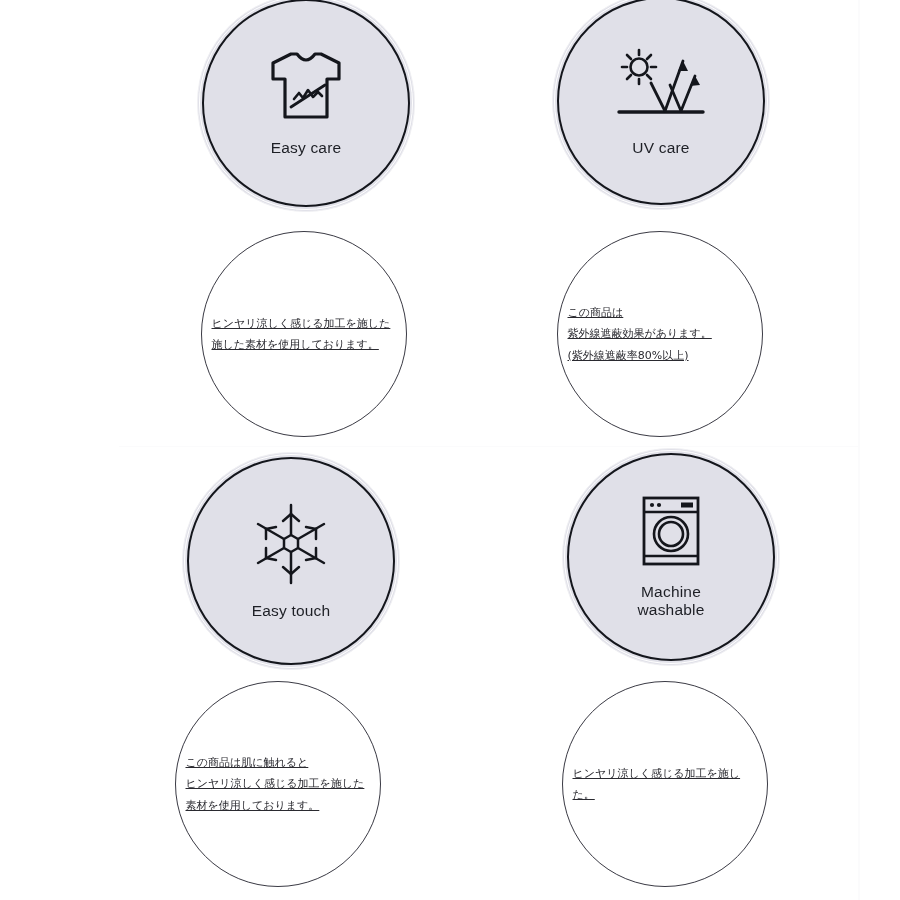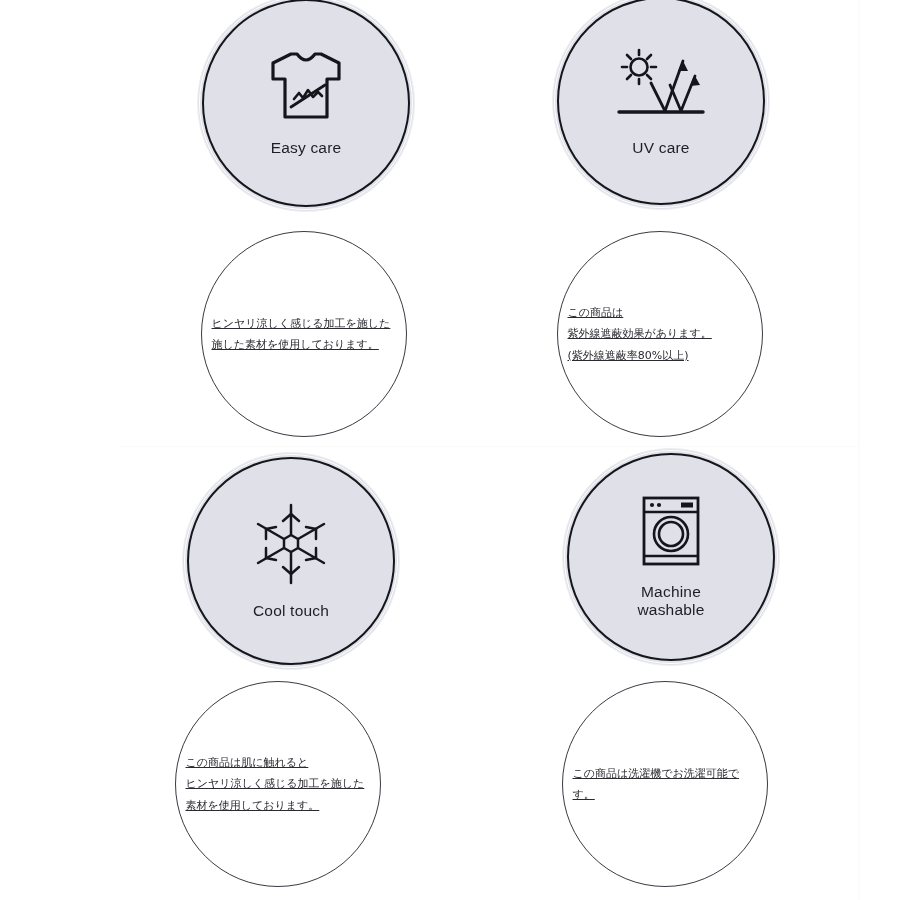--- a/index.html
+++ b/index.html
@@ -164,21 +164,21 @@
             <line x1="17" y1="27" x2="17" y2="37"></line>
             <line x1="17" y1="27" x2="27" y2="25"></line>
             <line x1="67" y1="56" x2="67" y2="46"></line>
             <line x1="67" y1="56" x2="57" y2="58"></line>
             <line x1="67" y1="27" x2="67" y2="37"></line>
             <line x1="67" y1="27" x2="57" y2="25"></line>
             <line x1="17" y1="56" x2="17" y2="46"></line>
             <line x1="17" y1="56" x2="27" y2="58"></line>
           </svg>
         </span>
-        <span class="blabel">Cool touch</span>
+        <span class="blabel">Easy touch</span>
       </div>
     </div>
 
     <div class="desc" style="left:134px;top:681px;">
       <span class="dtext">この商品は肌に触れると
 ヒンヤリ涼しく感じる加工を施した
 素材を使用しております。</span>
     </div>
   </div>
 
@@ -199,17 +199,17 @@
             <circle cx="30" cy="39" r="17" stroke="#14161c" stroke-width="2.6" fill="none"></circle>
             <circle cx="30" cy="39" r="12" stroke="#14161c" stroke-width="2.6" fill="none"></circle>
           </svg>
         </span>
         <span class="blabel">Machine
 washable</span>
       </div>
     </div>
 
     <div class="desc" style="left:521px;top:681px;">
-      <span class="dtext">この商品は洗濯機でお洗濯可能です。</span>
+      <span class="dtext">ヒンヤリ涼しく感じる加工を施した。</span>
     </div>
   </div>
 
 </div>
 
 </body></html>

